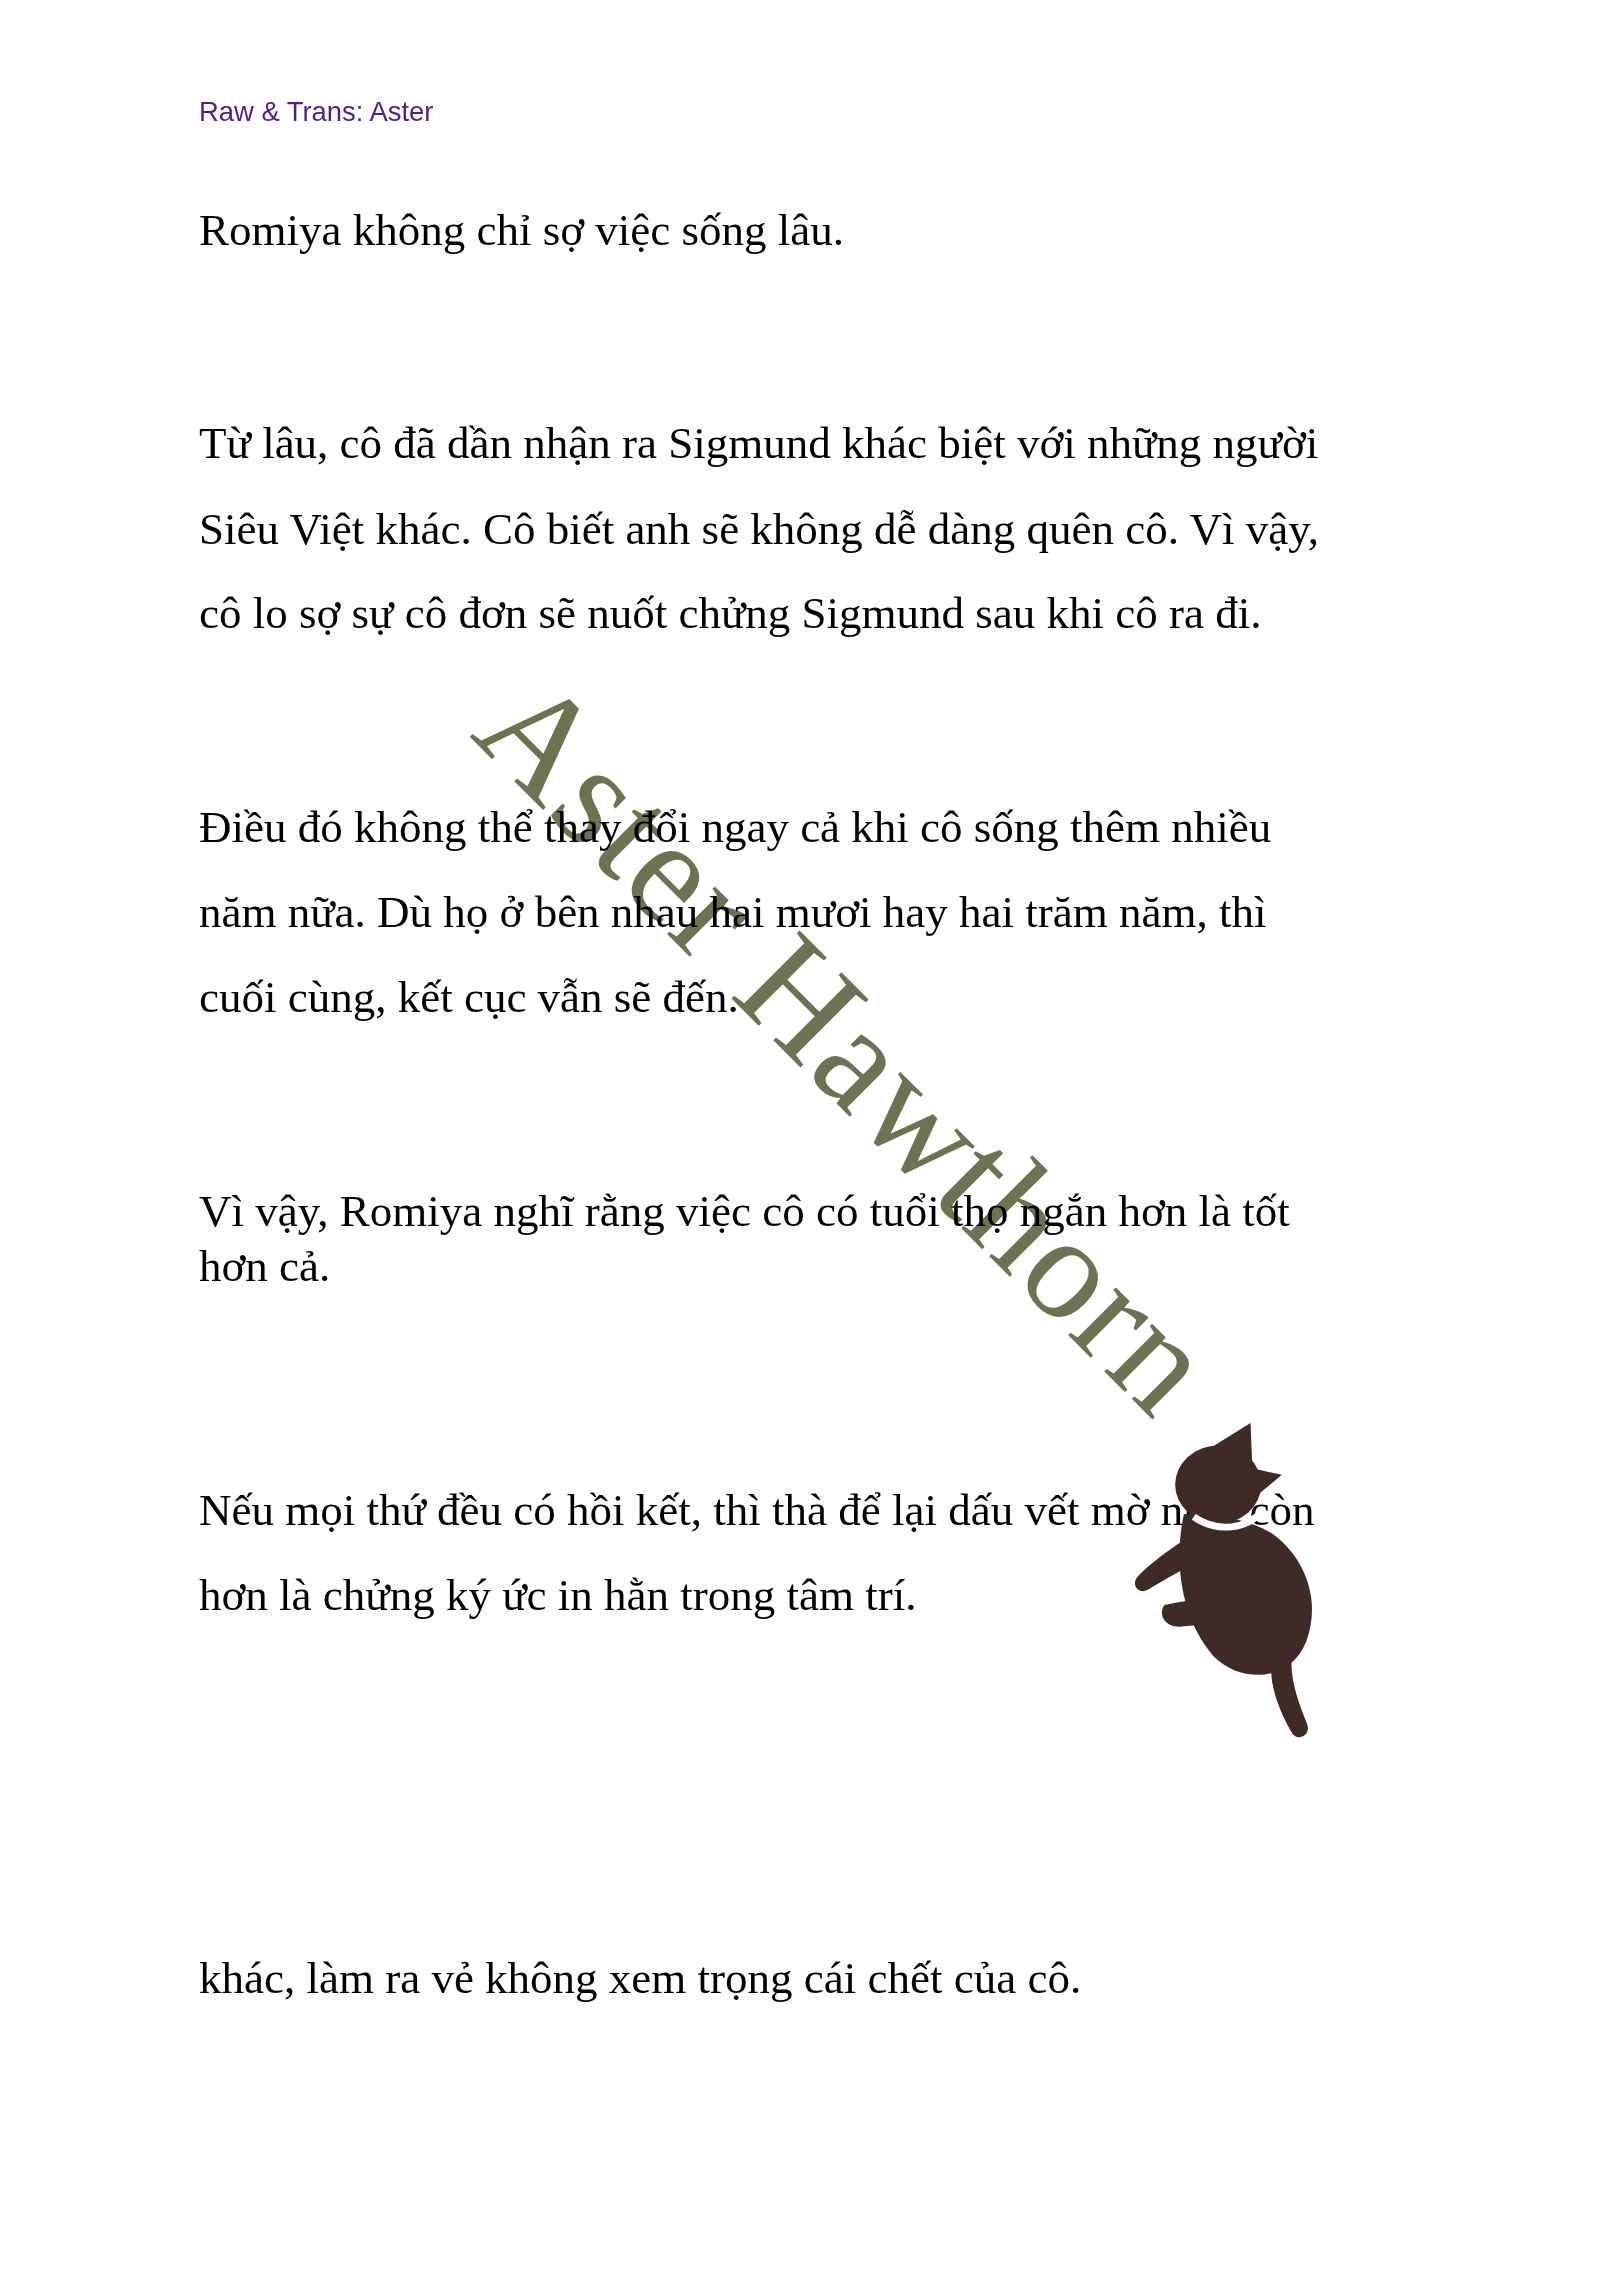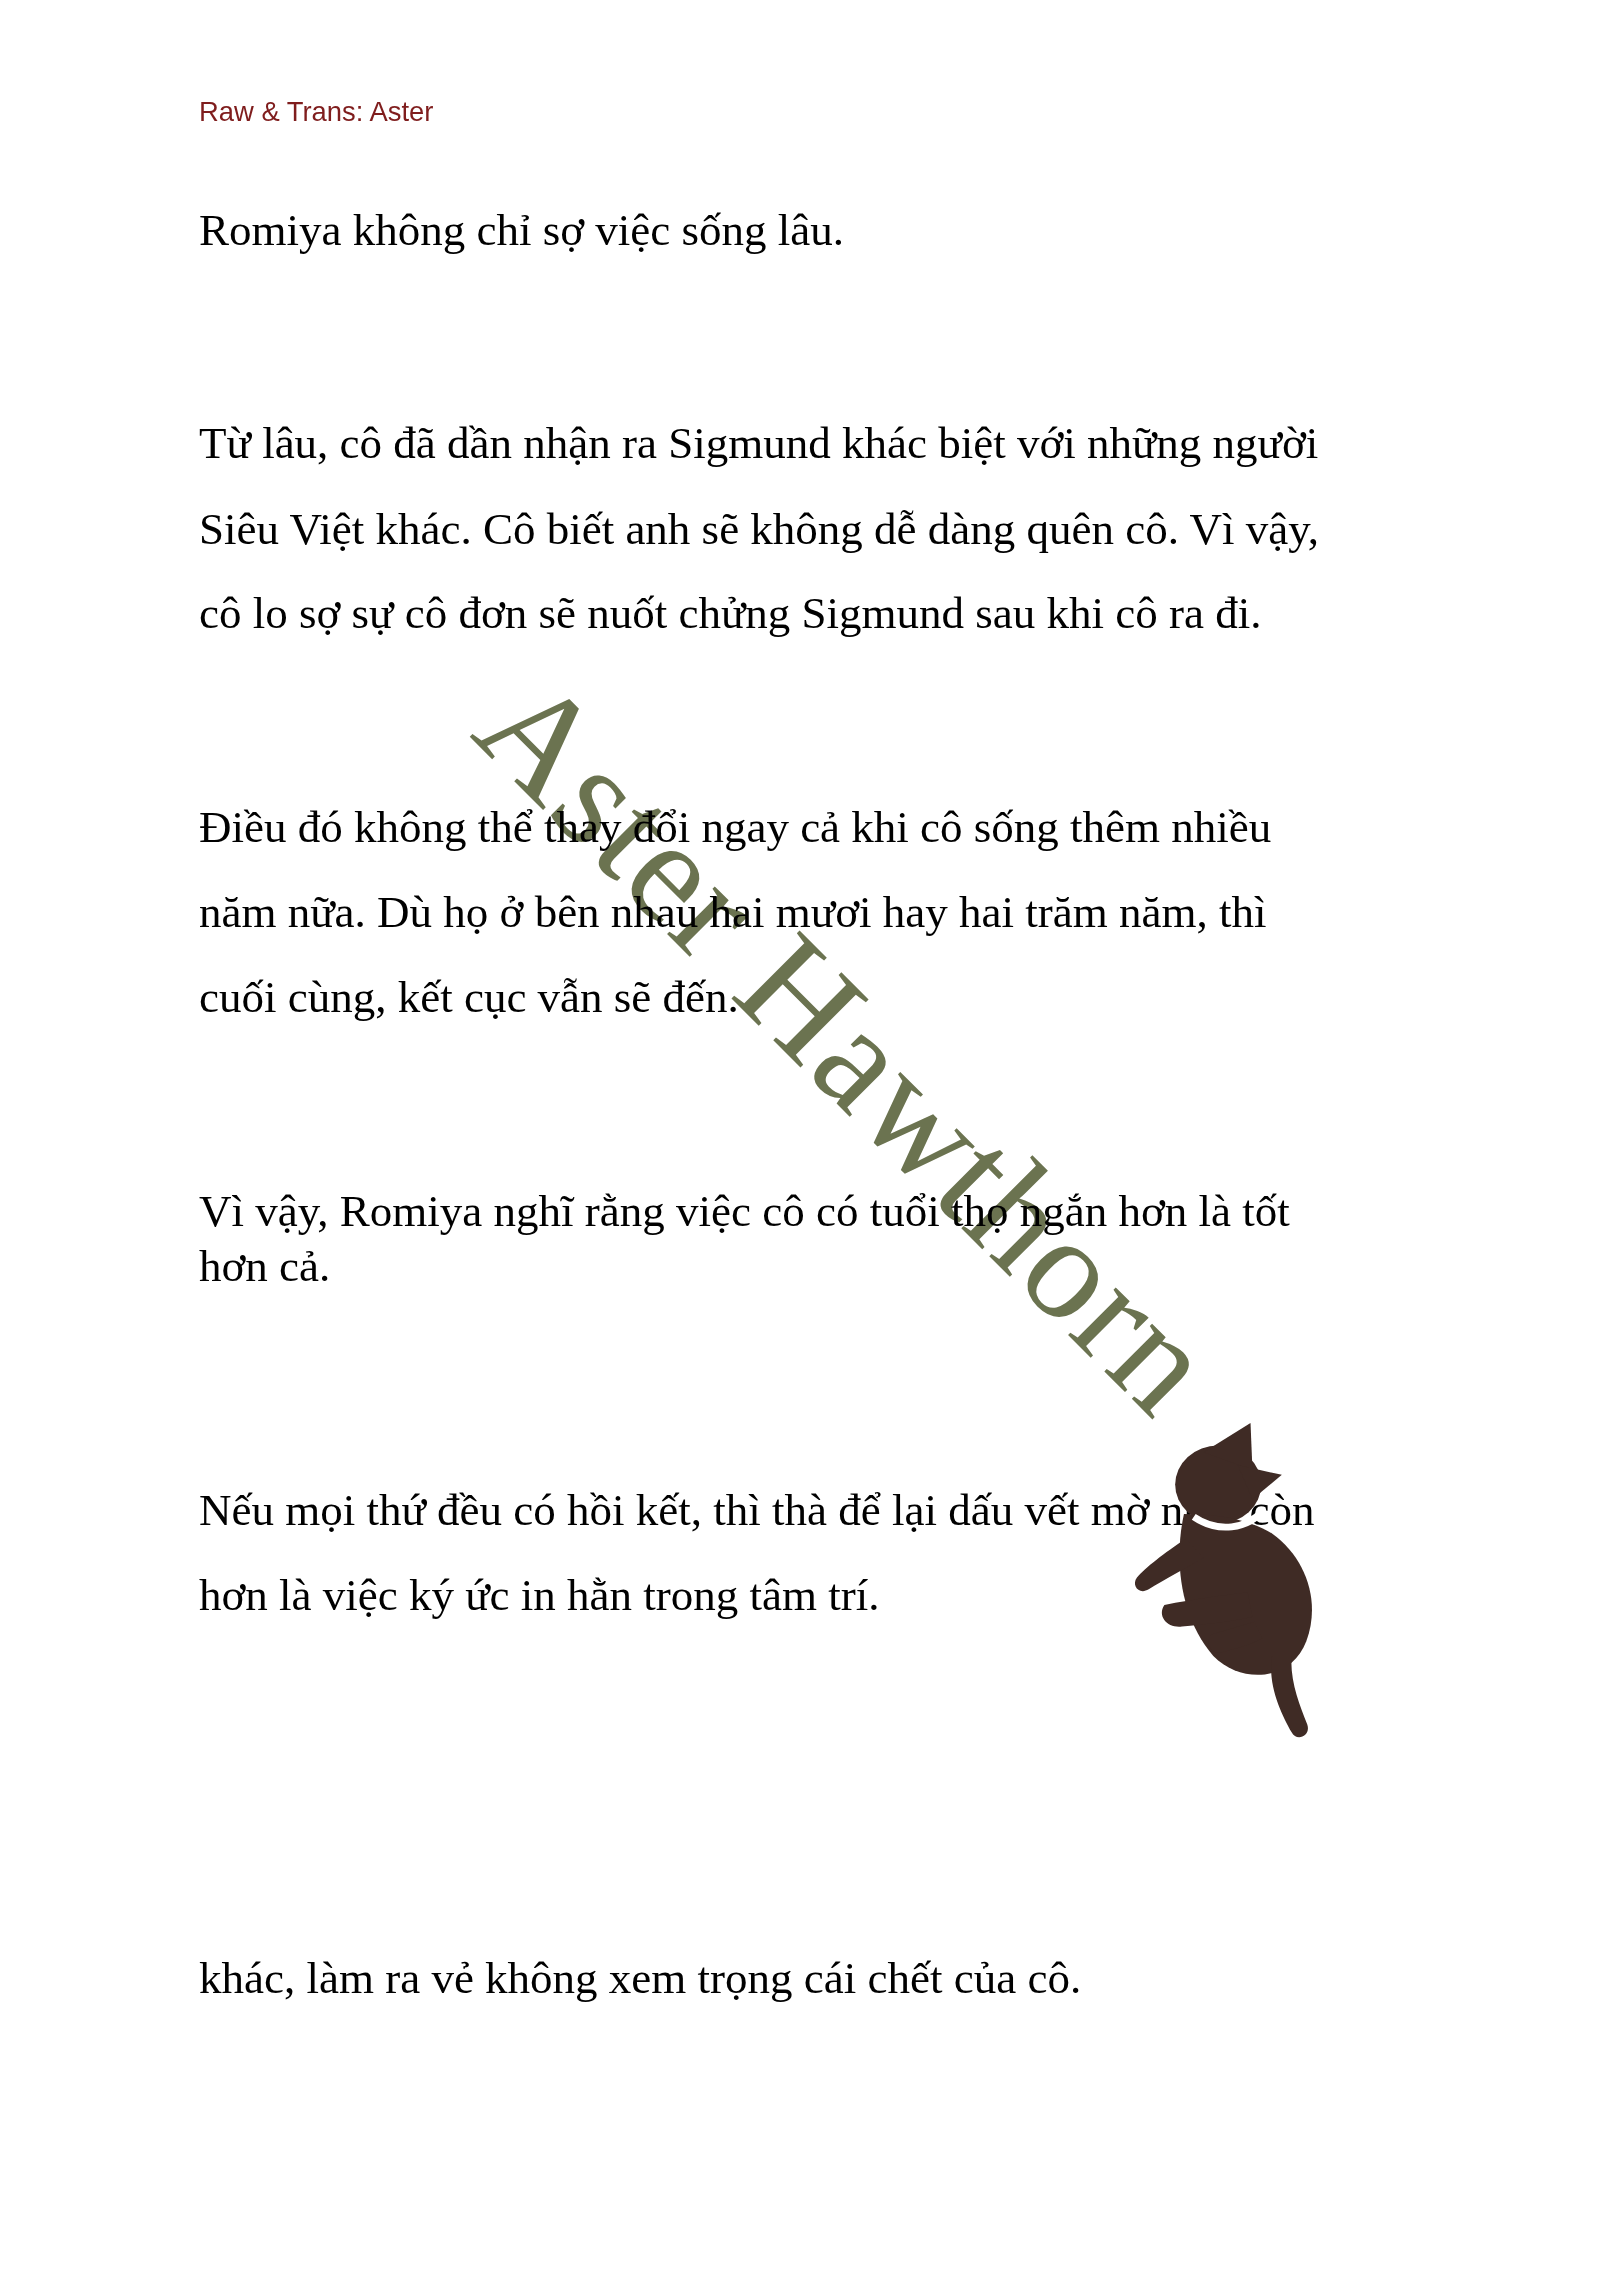--- a/index.html
+++ b/index.html
@@ -1,20 +1,20 @@
 <!DOCTYPE html>
 <html><head>
 <meta charset="utf-8">
 <style>
   html, body { margin: 0; padding: 0; background: #ffffff; }
   body { width: 1621px; height: 2293px; position: relative; overflow: hidden; }
   .page { position: absolute; left: 0; top: 0; width: 1621px; height: 2293px; background: #ffffff; }
   .header {
     position: absolute; left: 199px; top: 96px;
-    font-family: "Liberation Sans", sans-serif; font-size: 27.4px; color: #7f1d1d;
+    font-family: "Liberation Sans", sans-serif; font-size: 27.4px; color: #4c1d95;
     white-space: nowrap;
   }
   .line {
     position: absolute; left: 199px;
     font-family: Liberation Serif, serif; font-size: 45px; color: #000;
     white-space: nowrap; line-height: 1; z-index: 2;
   }
   .watermark {
     position: absolute; left: 216px; top: 961px;
     font-family: "Liberation Serif", serif; font-size: 147px;
@@ -40,21 +40,21 @@
   <div class="line" style="top:591px">cô lo sợ sự cô đơn sẽ nuốt chửng Sigmund sau khi cô ra đi.</div>
 
   <div class="line" style="top:805px">Điều đó không thể thay đổi ngay cả khi cô sống thêm nhiều</div>
   <div class="line" style="top:975px">cuối cùng, kết cục vẫn sẽ đến.</div>
   <div class="line" style="top:890px">năm nữa. Dù họ ở bên nhau hai mươi hay hai trăm năm, thì</div>
 
   <div class="line" style="top:1189px">Vì vậy, Romiya nghĩ rằng việc cô có tuổi thọ ngắn hơn là tốt</div>
   <div class="line" style="top:1244px">hơn cả.</div>
 
   <div class="line" style="top:1488px">Nếu mọi thứ đều có hồi kết, thì thà để lại dấu vết mờ nhạt còn</div>
-  <div class="line" style="top:1573px">hơn là việc ký ức in hằn trong tâm trí.</div>
+  <div class="line" style="top:1573px">hơn là chửng ký ức in hằn trong tâm trí.</div>
 
   <div class="line" style="top:1956px">khác, làm ra vẻ không xem trọng cái chết của cô.</div>
 
   <svg class="cat" viewBox="0 0 210 330">
     <g fill="#3f2b25">
 
       <ellipse cx="95" cy="65" rx="44" ry="40"></ellipse>
 
       <polygon points="80,32 128,2 130,50"></polygon>
       <polygon points="115,45 160,55 130,80"></polygon>

